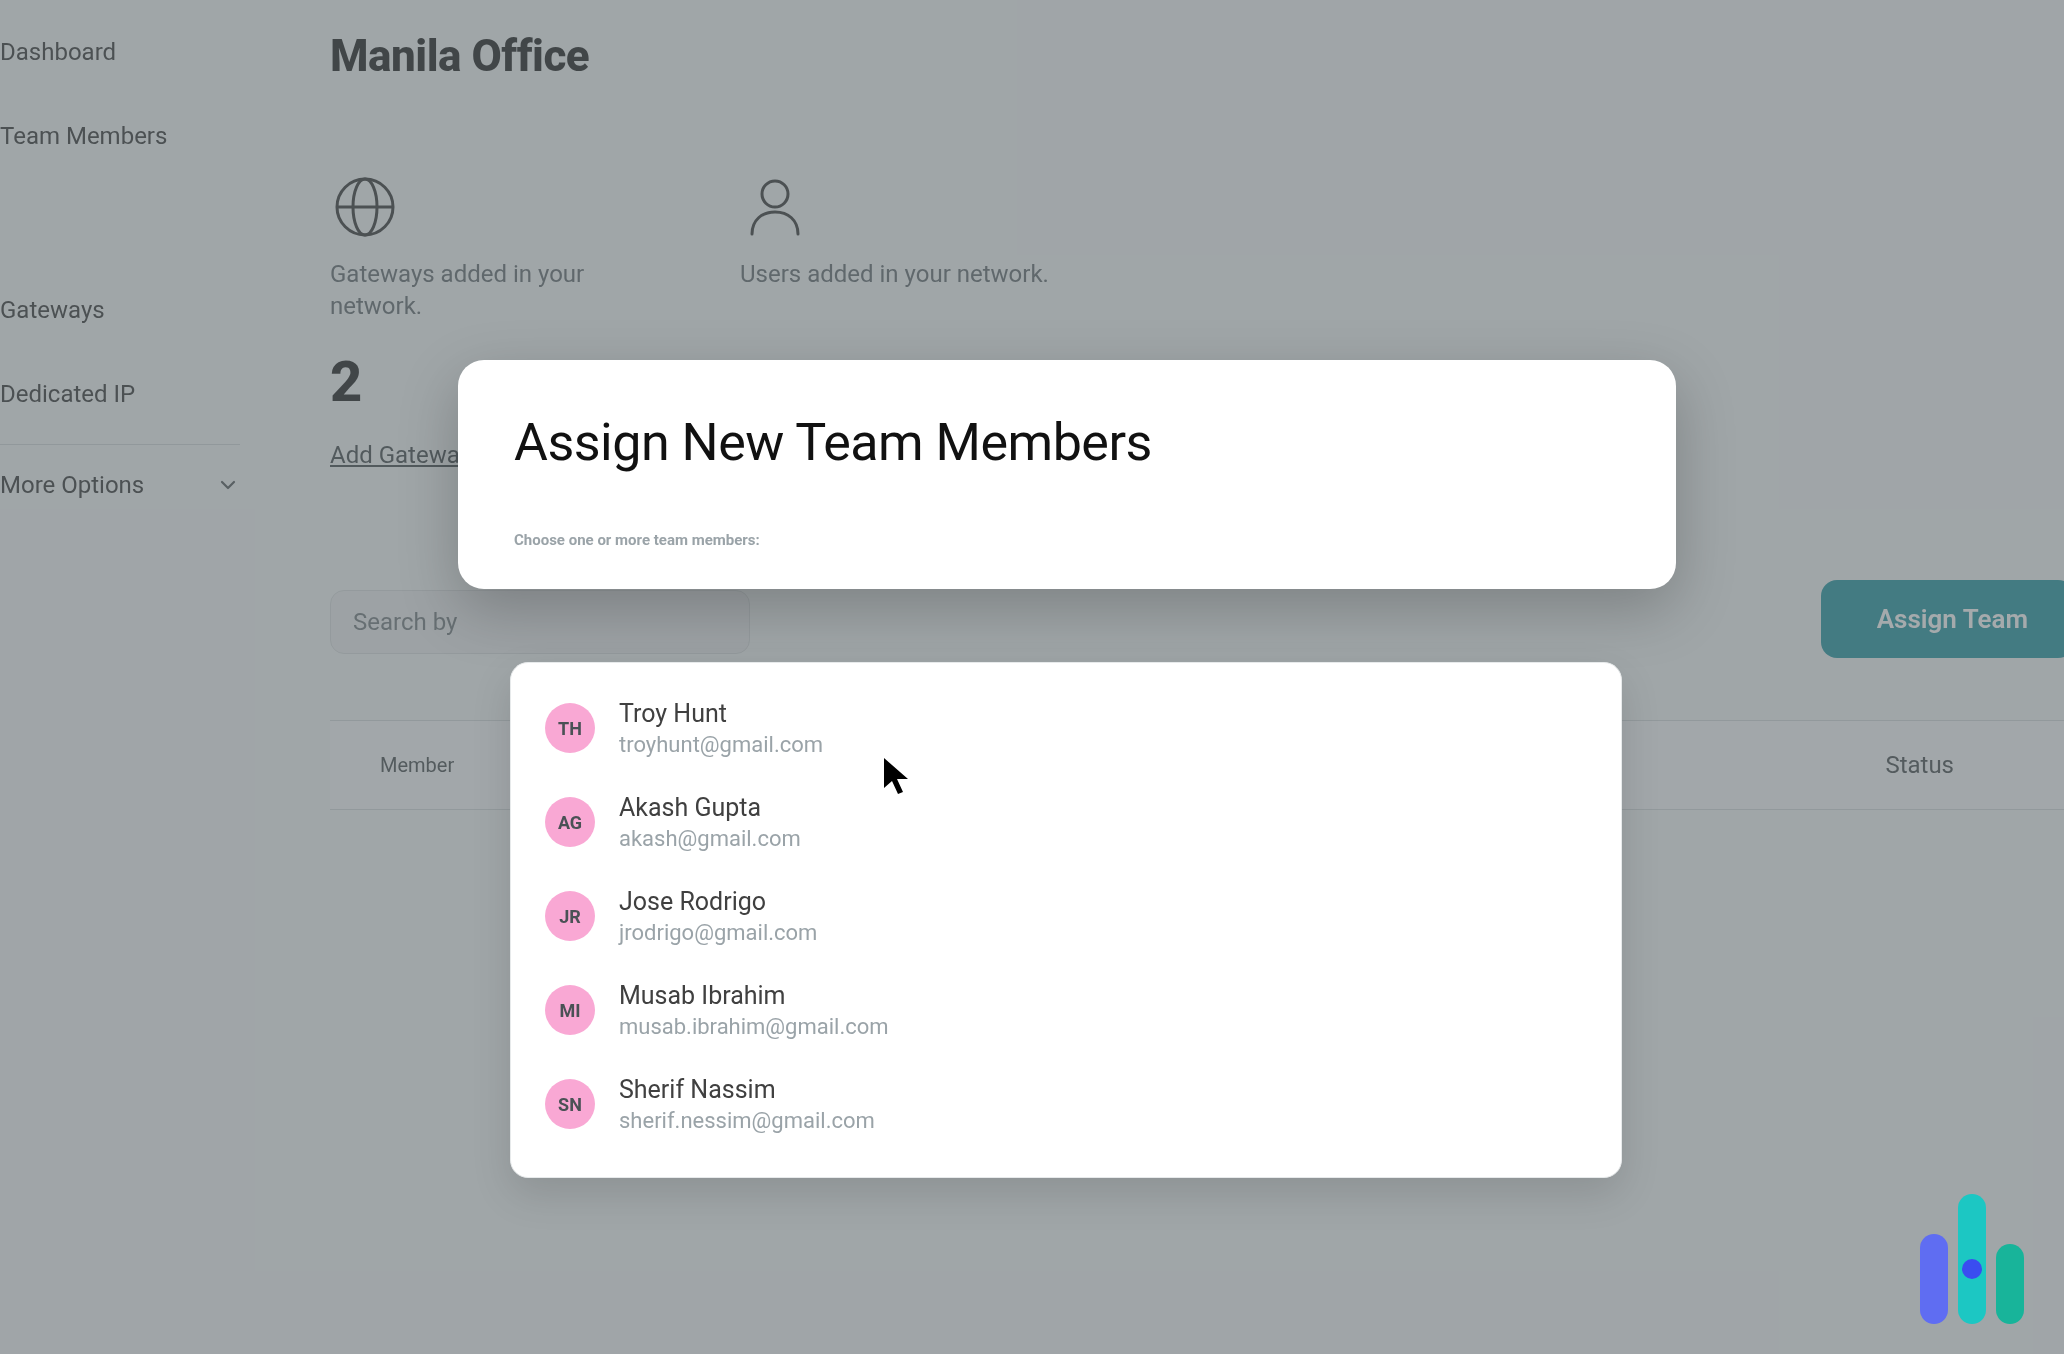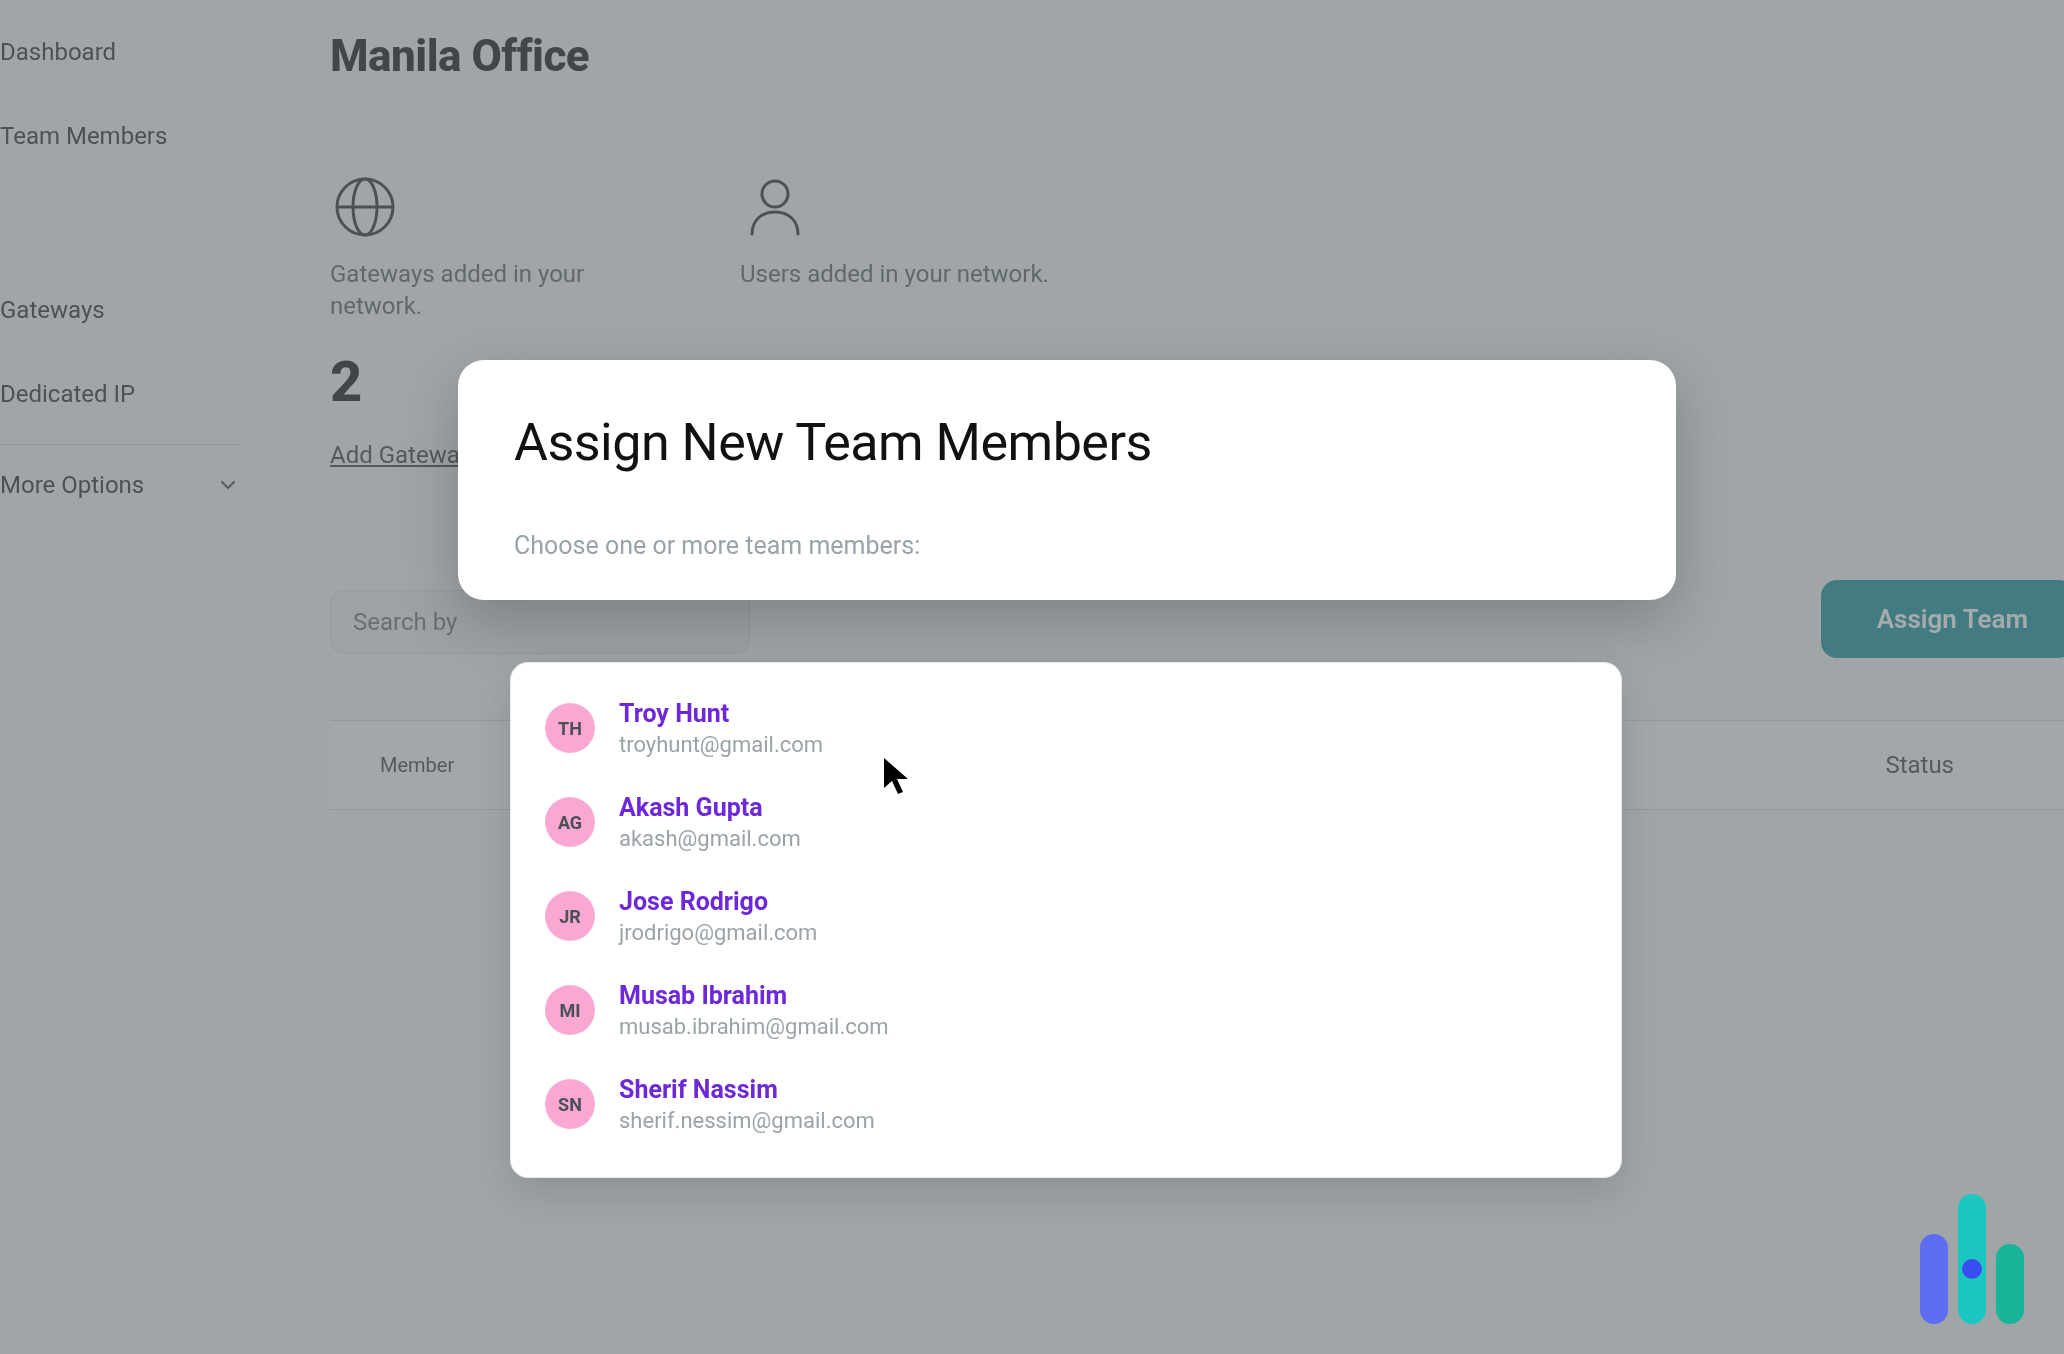--- a/index.html
+++ b/index.html
@@ -173,22 +173,23 @@
     padding: 52px 56px 40px 56px;
   }
   .modal-title {
     font-size: 52px;
     font-weight: 400;
     letter-spacing: -0.5px;
     color: #111;
   }
   .modal-subtitle {
     margin-top: 58px;
-    font-size: 25px;
+    font-size: 15px;
     color: #9aa3a8;
+    font-weight: bold;
   }
   .combo {
     margin-top: 22px;
     height: 72px;
     border: 1px solid #e3e7e8;
     border-radius: 14px;
     display: flex;
     align-items: center;
     padding: 0 12px 0 26px;
     gap: 12px;
@@ -233,22 +234,22 @@
     width: 50px; height: 50px;
     border-radius: 50%;
     background: #f9a8d4;
     color: #4a5155;
     font-size: 18px;
     font-weight: 700;
     display:flex; align-items:center; justify-content:center;
   }
   .member-name {
     font-size: 25px;
-    font-weight: 700;
-    color: #6d28d9;
+    font-weight: 400;
+    color: #404040;
   }
   .member-email {
     font-size: 22px;
     color: #9aa3a8;
     margin-top: 4px;
   }
 
   
   .fake-cursor {
     position: absolute;

